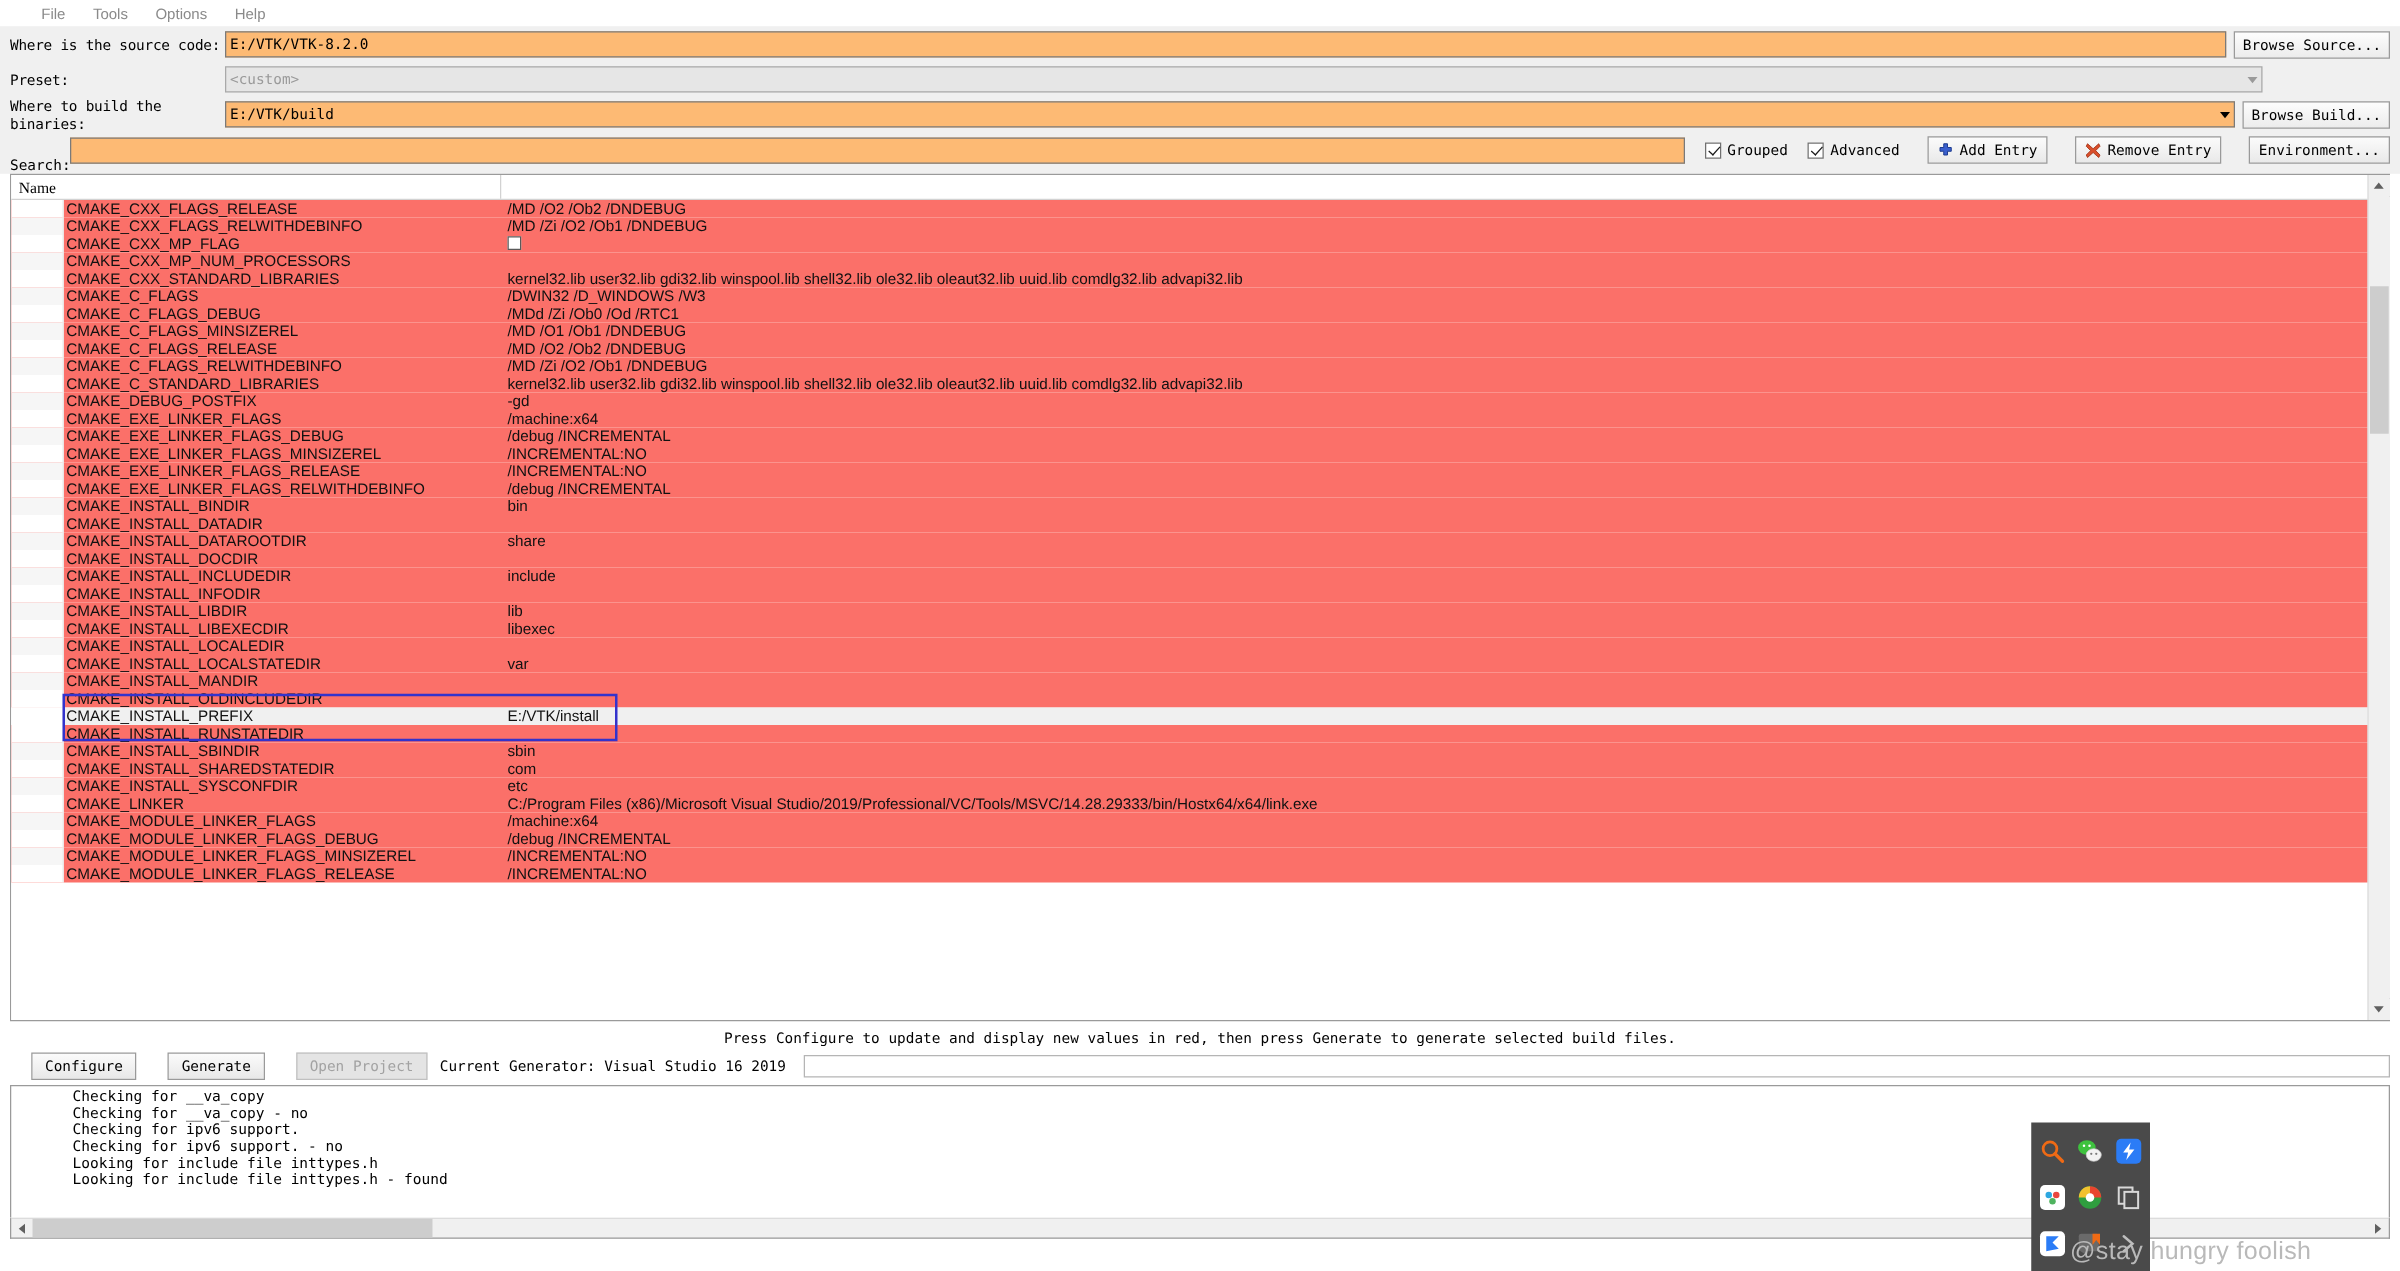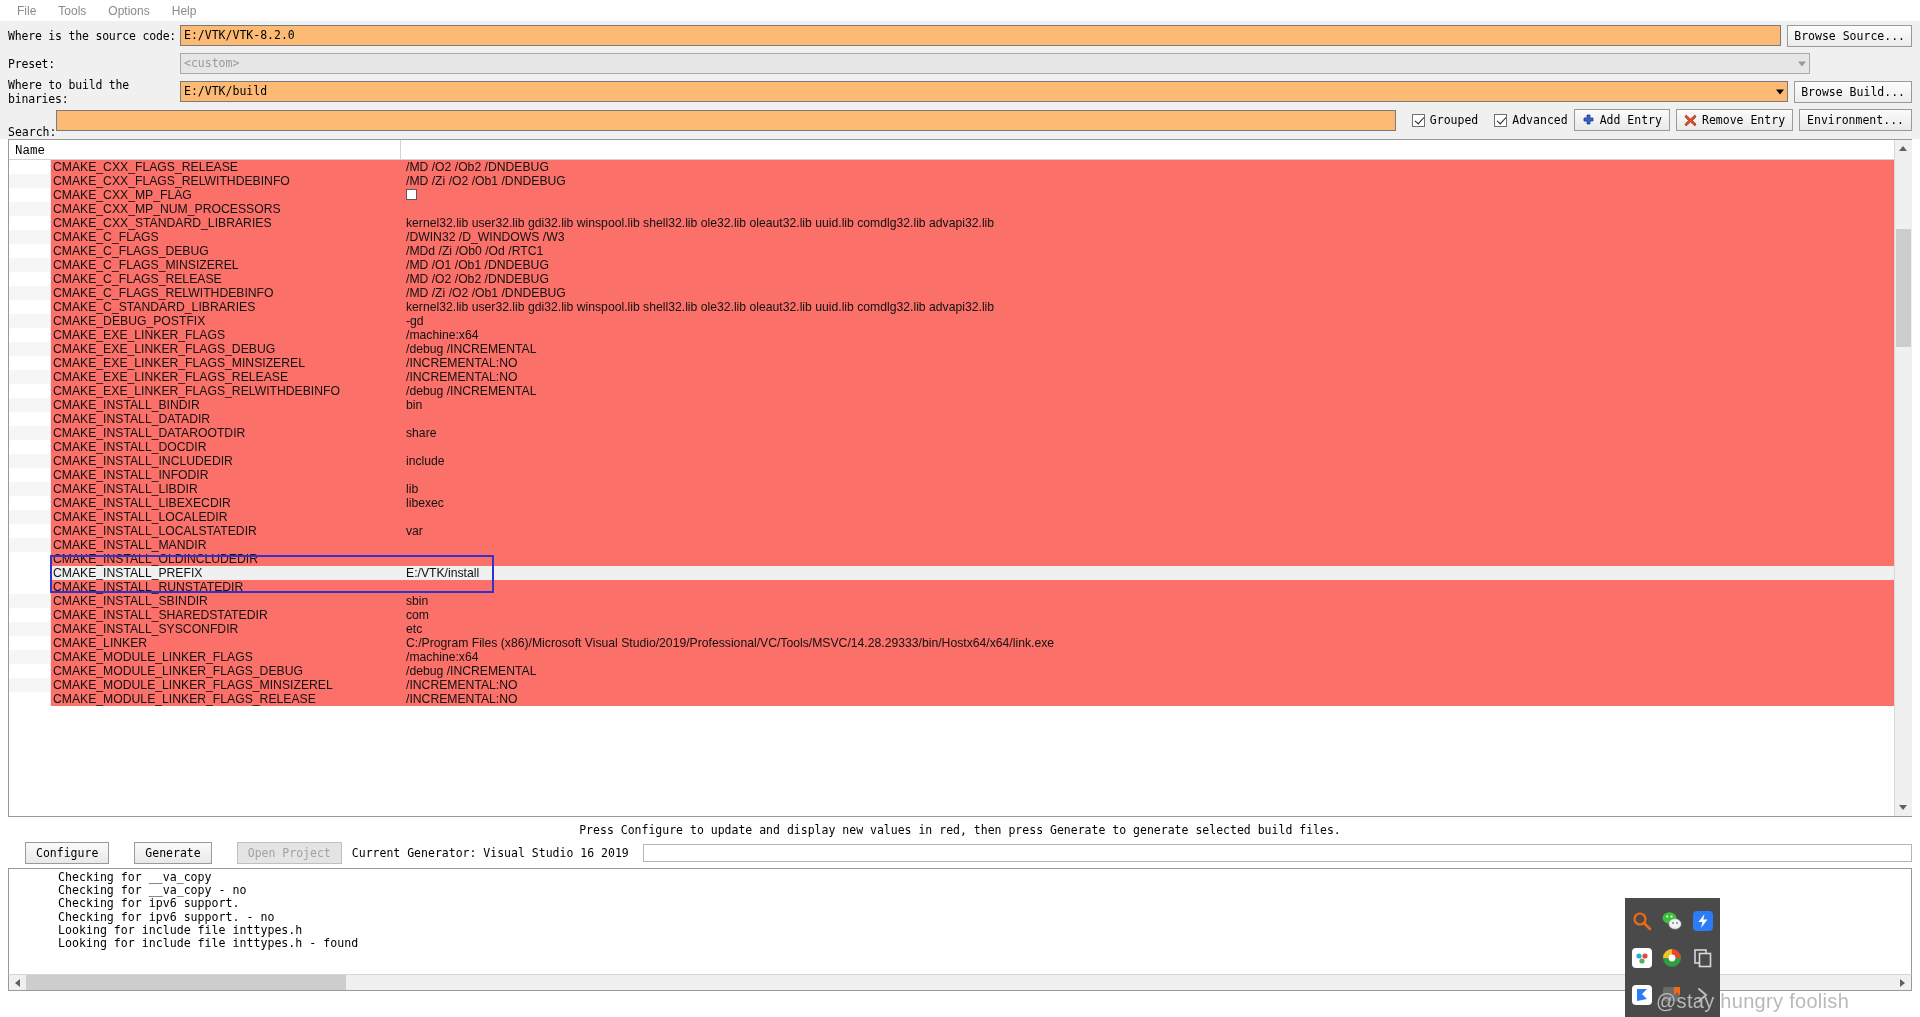--- a/index.html
+++ b/index.html
@@ -10,21 +10,21 @@
     background: #ffffff;
     font-family: "Liberation Sans", sans-serif;
   }
 
   
   #menubar {
     height: 21px;
     background: #ffffff;
     display: flex;
     align-items: center;
-    padding-left: 6px;
+    padding-left: 22px;
     gap: 0px;
   }
   .menu-item {
     font-family: "Liberation Sans", sans-serif;
     font-size: 12px;
     color: #8a8a8a;
     padding: 2px 11px;
     cursor: default;
   }
 
@@ -129,21 +129,21 @@
   .cbx.checked::after {
     content: "";
     position: absolute;
     left: 4px; top: 0px;
     width: 4px; height: 8px;
     border: solid #1a1a1a;
     border-width: 0 1.6px 1.6px 0;
     transform: rotate(42deg);
   }
   .tbtn {
-    margin-left: 6px;
+    margin-left: 22px;
     height: 22px;
     background: linear-gradient(#fbfbfb,#e9e9e9);
     border: 1px solid #9a9a9a;
     display: flex;
     align-items: center;
     padding: 0 7px;
     font-family: "DejaVu Sans Mono", monospace;
     font-size: 11.5px;
     cursor: default;
     white-space: nowrap;
@@ -161,21 +161,21 @@
     position: relative;
   }
   #thead {
     display: flex;
     height: 20px;
     background: #ffffff;
     border-bottom: 1px solid #d2d2d2;
     flex: 0 0 20px;
   }
   #thead .th {
-    font-family: Liberation Mono, monospace;
+    font-family: Liberation Serif, serif;
     font-size: 12.5px;
     color: #000;
     padding: 2px 0 0 6px;
     display: flex;
     align-items: center;
   }
   #thead .th.name { width: 392px; flex: 0 0 392px; border-right: 1px solid #d2d2d2; }
   #thead .th.value { flex: 1 1 auto; }
   #tbody {
     flex: 1 1 auto;

